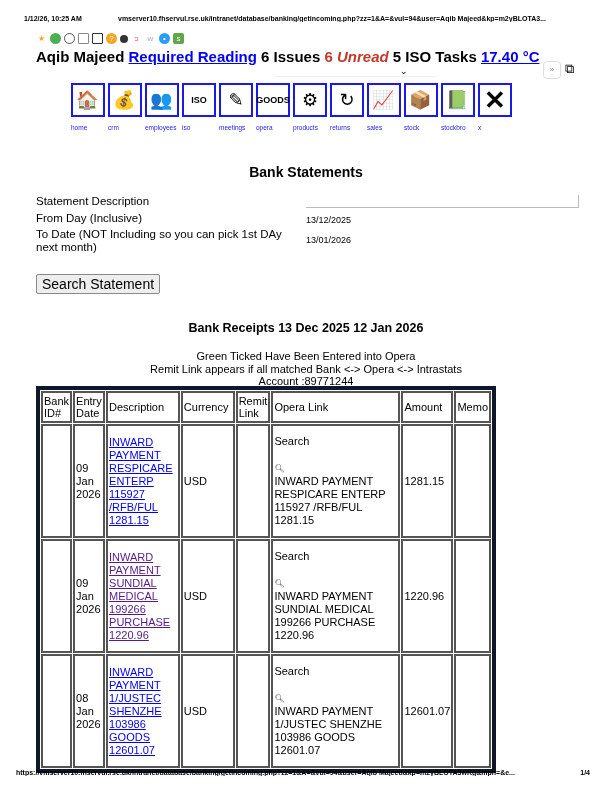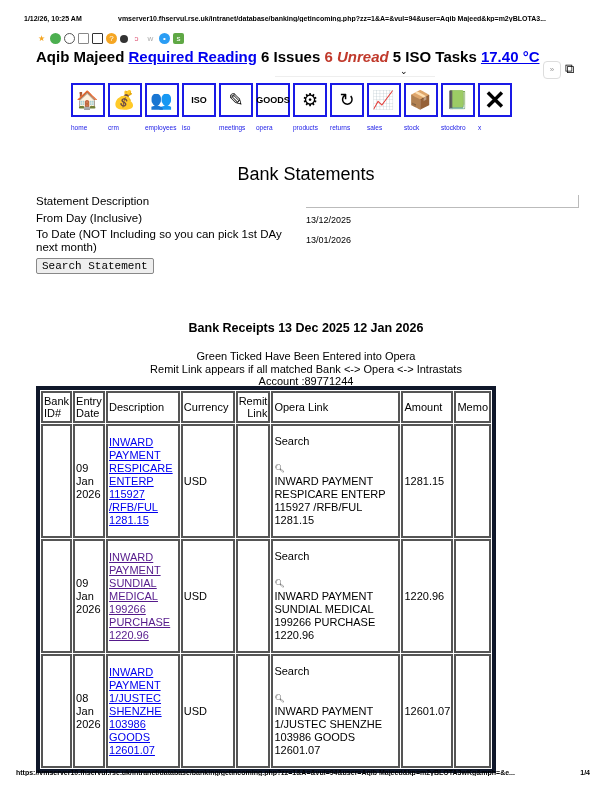--- a/index.html
+++ b/index.html
@@ -27,28 +27,28 @@
   .btn-expand { position: absolute; top: 61px; left: 543px; width: 16px; height: 16px;
                 border: 1px solid #ddd; border-radius: 4px; font-size: 8px; color: #999; text-align: center; line-height: 16px; }
   .btn-popout { position: absolute; top: 61px; left: 565px; font-size: 13px; }
 
   .toolbar { position: absolute; top: 83px; left: 71px; display: flex; gap: 3px; }
   .tool { width: 34px; height: 34px; border: 2px solid #1a1ae6; box-sizing: border-box;
           display: flex; align-items: center; justify-content: center; font-size: 18px; background: #fff; }
   .tool-labels { position: absolute; top: 124px; left: 71px; font-size: 6.5px; color: #1a1ae6; white-space: nowrap; }
   .tool-labels span { display: inline-block; width: 37px; }
 
-  h2.title { position: absolute; top: 164px; left: 0; right: 0; margin: 0; text-align: center; font-size: 18px; font-weight: normal; }
+  h2.title { position: absolute; top: 164px; left: 0; right: 0; margin: 0; text-align: center; font-size: 14px; font-weight: bold; }
 
   .form { position: absolute; top: 195px; left: 36px; width: 545px; font-size: 11.5px; }
   .frow { position: relative; }
   .frow .lbl { width: 265px; line-height: 13px; }
   .frow .input { position: absolute; left: 270px; font-size: 9px; }
-  .search-btn { margin-top: 2px; font-size: 11px; padding: 1px 5px; border: 1px solid #888;
-                background: #eee; border-radius: 2px; font-family: Liberation Mono, monospace; }
+  .search-btn { margin-top: 18px; font-size: 14px; padding: 1px 5px; border: 1px solid #888;
+                background: #eee; border-radius: 2px; font-family: Liberation Sans, sans-serif; }
 
   h2.receipts { position: absolute; top: 321px; left: 0; right: 0; margin: 0; text-align: center; font-size: 12.5px; font-weight: bold; }
   .notes { position: absolute; top: 350px; left: 0; right: 0; text-align: center; font-size: 11px; line-height: 12.5px; }
 
   table.bank { position: absolute; top: 386px; left: 36px; width: 460px; border-collapse: separate; border-spacing: 1px;
                border: 4px solid #0f172a; font-size: 11px; }
   table.bank th, table.bank td { border: 2px solid #555; padding: 1px; vertical-align: middle; text-align: left; }
   table.bank th { font-weight: normal; line-height: 12px; height: 26px; }
   table.bank td.desc a { color: #0000ee; text-decoration: underline; }
   table.bank td.desc a.visited { color: #551a8b; }
@@ -157,21 +157,21 @@
   <div>Account :89771244</div>
 </div>
 
 <table class="bank">
   <thead>
     <tr>
       <th style="width:24px;">Bank ID#</th>
       <th style="width:26px;">Entry Date</th>
       <th style="width:68px;">Description</th>
       <th style="width:48px;">Currency</th>
-      <th style="width:28px;text-align:right;">Remit Link</th>
+      <th style="width:28px;">Remit Link</th>
       <th style="width:126px;">Opera Link</th>
       <th style="width:46px;">Amount</th>
       <th>Memo</th>
     </tr>
   </thead>
   <tbody id="tbody">
       <tr class="data">
         <td></td>
         <td>09 Jan 2026</td>
         <td class="desc"><a href="#" class="">INWARD PAYMENT RESPICARE ENTERP 115927 /RFB/FUL 1281.15</a></td>

